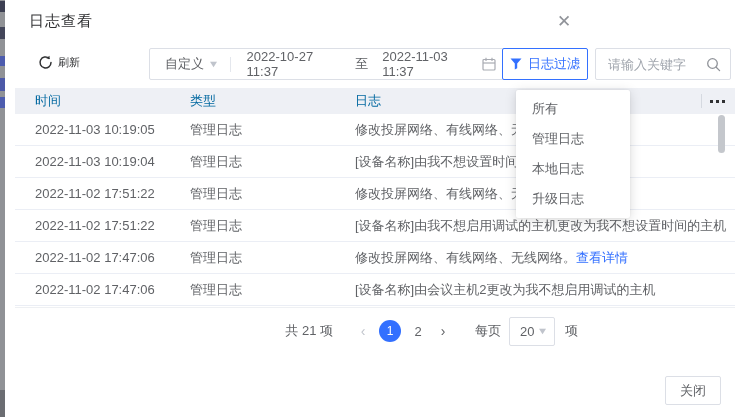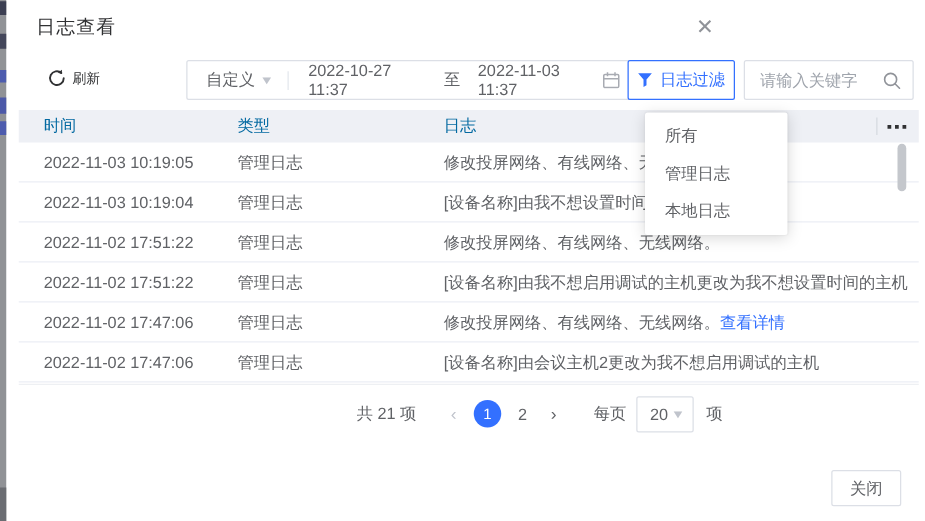--- a/index.html
+++ b/index.html
@@ -192,20 +192,21 @@
       </div>
     </div>
     <div class="tbl-bottom"></div>
 
     <div class="vscroll"></div>
 
     <div class="menu">
       <div class="menu-item">所有</div>
       <div class="menu-item">管理日志</div>
       <div class="menu-item">本地日志</div>
+      <div class="menu-item">升级日志</div>
     </div>
 
     <div class="pager">
       <span class="pg-total">共 21 项</span>
       <span class="pg-arrow pg-prev">‹</span>
       <span class="pg-active">1</span>
       <span class="pg-num">2</span>
       <span class="pg-arrow pg-next">›</span>
       <span class="pg-perlabel">每页</span>
       <span class="pg-size">

